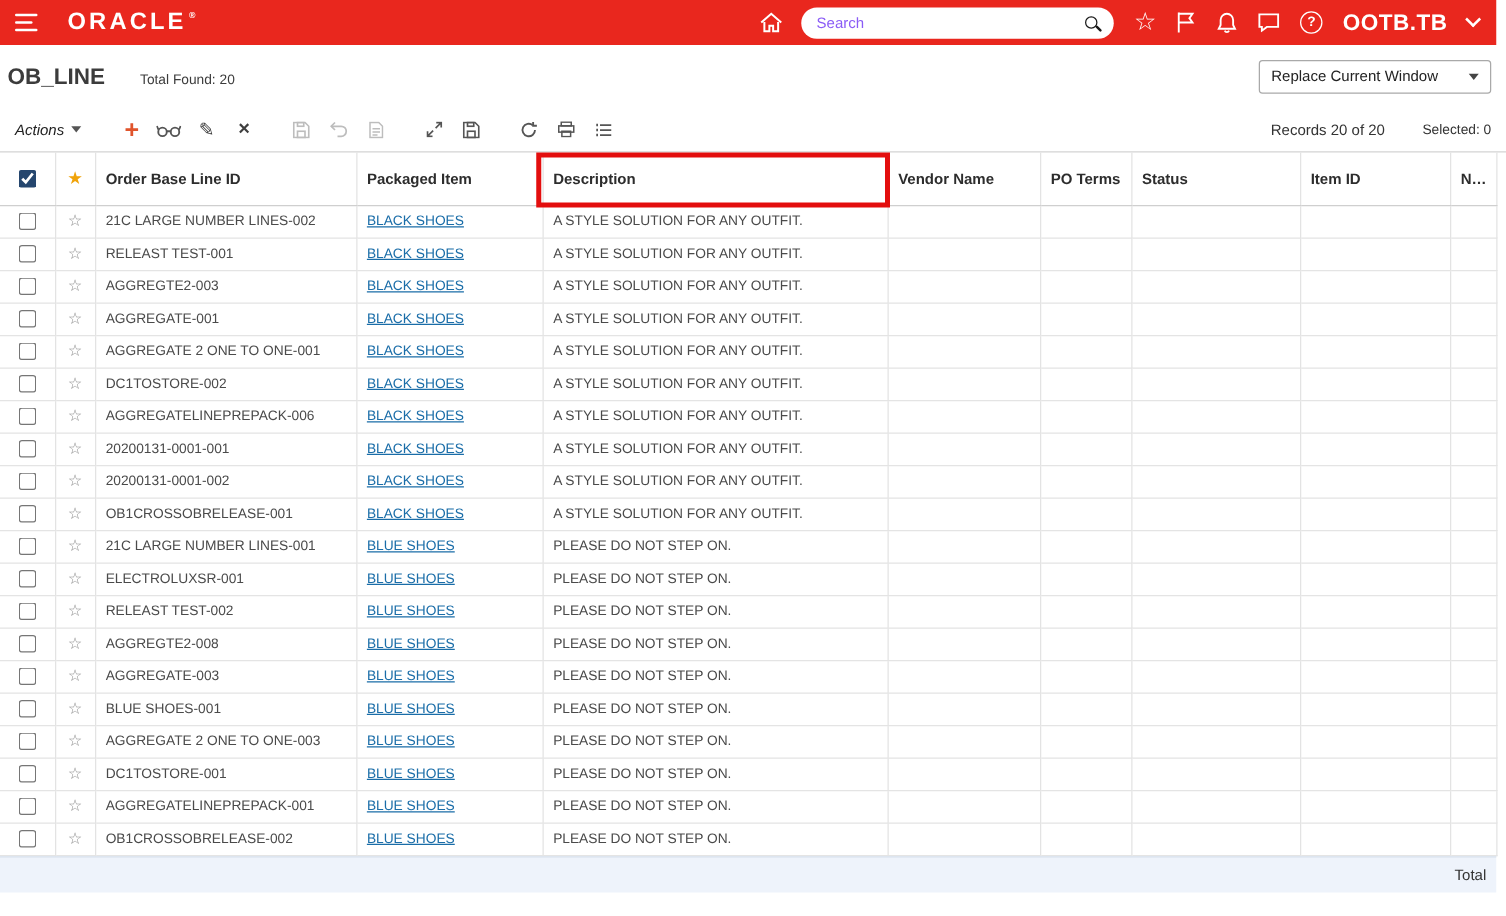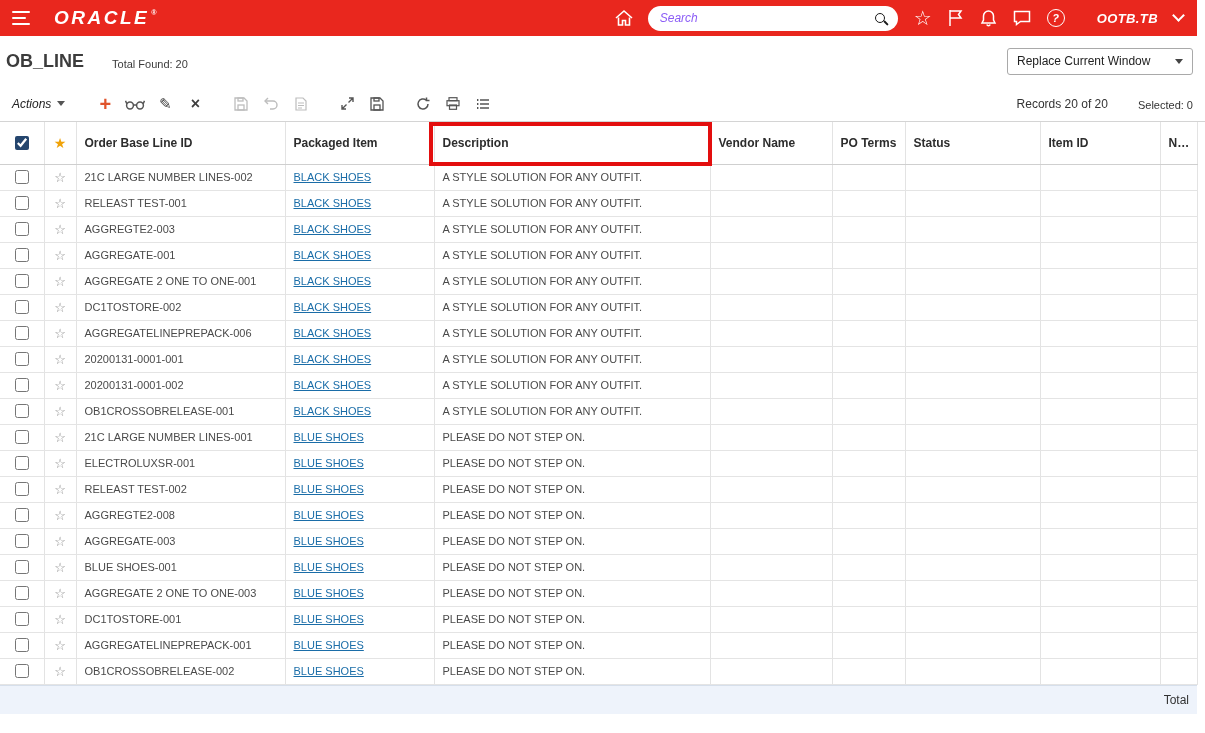--- a/index.html
+++ b/index.html
@@ -2,38 +2,38 @@
 <html><head>
 <meta charset="utf-8">
 <style>
   * { margin:0; padding:0; box-sizing:border-box; }
   html,body { width:1205px; height:733px; overflow:hidden; background:#fff;
               font-family:"Liberation Sans","DejaVu Sans",sans-serif; }
   .page { position:relative; width:1205px; height:733px; }
 
   
   .topbar { height:36px; width:1197px; background:#e9271e; display:flex; align-items:center;
-            padding:0 14px 0 12px;font-style:italic; }
+            padding:0 14px 0 12px; }
   .burger { display:flex; flex-direction:column; gap:3.5px; margin-right:24px; cursor:pointer; }
   .burger span { width:18px; height:2.3px; background:#fff; border-radius:1px; }
   .burger span:nth-child(2){ width:14px; }
   .brand { color:#fff; font-size:19px; font-weight:bold; letter-spacing:2.5px; display:flex; align-items:flex-start; }
   .brand .reg { font-size:7px; letter-spacing:0; margin:2px 0 0 2px; }
   .topspacer { flex:1; }
   .top-ic { margin-left:16px; display:flex; align-items:center; cursor:pointer; }
   .searchpill { width:250px; height:25px; background:#fff; border-radius:13px; display:flex;
                 align-items:center; padding:0 10px 0 12px; margin-left:14px; }
   .searchpill .ph { flex:1; font-size:12px; color:#8b5cf6; }
   .mag { width:10px; height:10px; border:1.8px solid #1a1a1a; border-radius:50%; position:relative; margin-right:3px; }
   .mag::after { content:""; position:absolute; width:6px; height:1.8px; background:#1a1a1a;
                 transform:rotate(45deg); right:-5px; bottom:-2px; border-radius:1px; }
   .star-white { color:#fff; font-size:20px; line-height:1; }
   .help-circle { width:18px; height:18px; border:1.8px solid #fff; border-radius:50%; color:#fff;
                  font-size:11px; font-weight:bold; display:flex; align-items:center; justify-content:center; }
-  .username { color:#fff; font-weight:bold; font-size:13px; letter-spacing:.4px; margin-left:32px; }
+  .username { color:#fff; font-weight:bold; font-size:18px; letter-spacing:.4px; margin-left:16px; }
   .chev { width:9px; height:9px; border-right:2.2px solid #fff; border-bottom:2.2px solid #fff;
           transform:rotate(45deg); margin:-5px 0 0 16px; }
 
   
   .titlerow { height:50px; display:flex; align-items:center; padding:0 12px 0 6px; }
   .pagetitle { font-size:18px; font-weight:bold; color:#3c3c3c; }
   .totalfound { font-size:11px; color:#3c3c3c; margin-left:28px; margin-top:5px; }
   .winselect { margin-left:auto; width:186px; height:27px; border:1px solid #a9a9a9; border-radius:3px;
                background:#fff; display:flex; align-items:center; padding:0 9px; font-size:12px; color:#222; cursor:pointer; }
   .sel-chev { margin-left:auto; width:0; height:0; border-left:4px solid transparent;
@@ -43,21 +43,21 @@
   .toolbar { height:36px; display:flex; align-items:center; padding:0 12px; border-bottom:1px solid #d4d4d4; }
   .actions { display:flex; align-items:center; gap:6px; font-size:12px; color:#222; margin-right:28px; cursor:pointer;font-style:italic; }
   .tri { width:0; height:0; border-left:4px solid transparent; border-right:4px solid transparent; border-top:5px solid #555; }
   .tb-ic { display:flex; align-items:center; justify-content:center; width:24px; height:24px;
            margin-right:6px; cursor:pointer; color:#555; }
   .tb-ic.disabled { color:#bdbdbd; cursor:default; }
   .tb-plus { color:#e0542c; font-size:20px; font-weight:bold; line-height:1; }
   .tb-x { color:#3f3f3f; font-size:16px; font-weight:bold; }
   .tb-pencil { color:#3f3f3f; font-size:15px; }
   .tb-sep { width:16px; }
-  .tb-right { margin-left:auto; display:flex; align-items:flex-end; gap:30px; color:#333; }
+  .tb-right { margin-left:auto; display:flex; align-items:center; gap:30px; color:#333; }
   .records-label { font-size:12px; }
   .selected-label { font-size:11px; }
 
   
   table.grid { width:1197px; border-collapse:collapse; table-layout:fixed; }
   .grid th, .grid td { border-right:1px solid #e3e3e3; border-bottom:1px solid #e4e4e4;
                        overflow:hidden; white-space:nowrap; text-overflow:ellipsis; }
   .grid th { height:42px; font-size:12px; font-weight:bold; color:#2d2d2d; text-align:left;
              padding:0 8px; background:#fff; border-bottom:1px solid #cfcfcf; }
   .grid td { height:26px; font-size:11px; color:#4a4a4a; padding:0 8px; }

